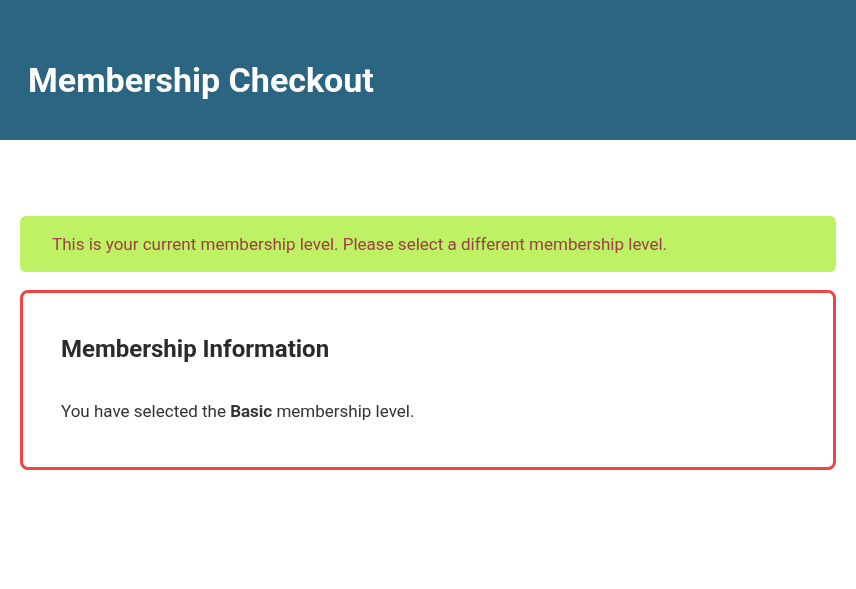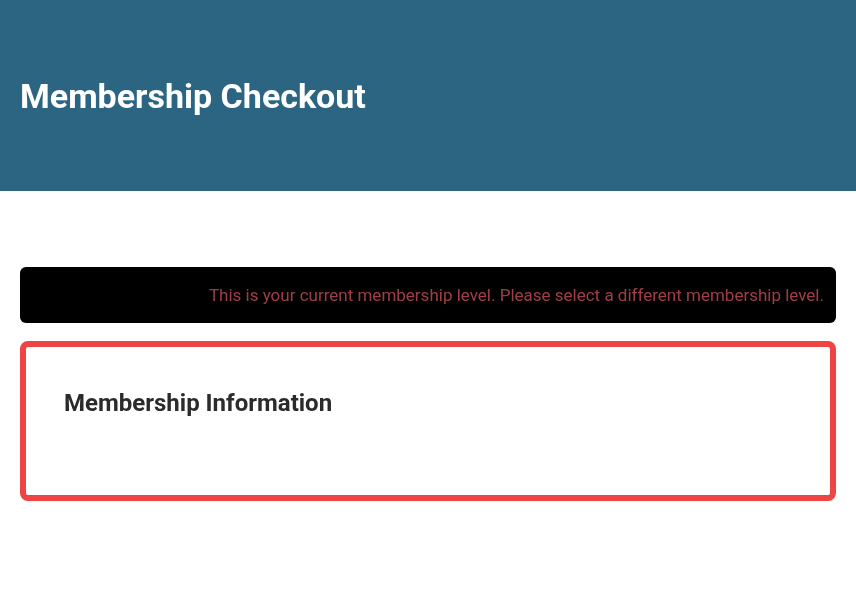--- a/index.html
+++ b/index.html
@@ -7,44 +7,43 @@
       padding: 0;
       box-sizing: border-box;
     }
     body {
       font-family: -apple-system, BlinkMacSystemFont, "Segoe UI", Roboto, "Helvetica Neue", Arial, sans-serif;
       background: #ffffff;
       color: #333;
     }
     .header {
       background: #2b6582;
-      padding: 60px 20px;
-      height: 191px;
+      padding: 60px 28px;
+      height: 140px;
       display: flex;
-      align-items: center;
+      align-items: flex-start;
     }
     .header h1 {
       color: #ffffff;
       font-size: 34px;
       font-weight: 700;
     }
     .content {
       padding: 76px 20px 20px 20px;
     }
     .alert {
-      background: #000000;
+      background: #bef264;
       color: #a03e47;
-      padding: 18px 12px;
+      padding: 18px 32px;
       border-radius: 6px;
       font-size: 17px;
       margin-bottom: 18px;
-      text-align: right;
     }
     .card {
-      border: 6px solid #ef4444;
+      border: 3px solid #ef4444;
       border-radius: 8px;
       padding: 42px 38px 42px 38px;
     }
     .card h2 {
       font-size: 24px;
       font-weight: 700;
       color: #2b2b2b;
       margin-bottom: 36px;
     }
     .card p {
@@ -67,14 +66,17 @@
   <h1>Membership Checkout</h1>
 </div>
 
 <div class="content">
   <div class="alert">
     <span>This is your current membership level. Please select a different membership level.</span>
   </div>
 
   <div class="card">
     <h2>Membership Information</h2>
+    <p>
+      <span>You have selected the </span><span class="bold">Basic</span><span> membership level.</span>
+    </p>
   </div>
 </div>
 
 </body></html>

